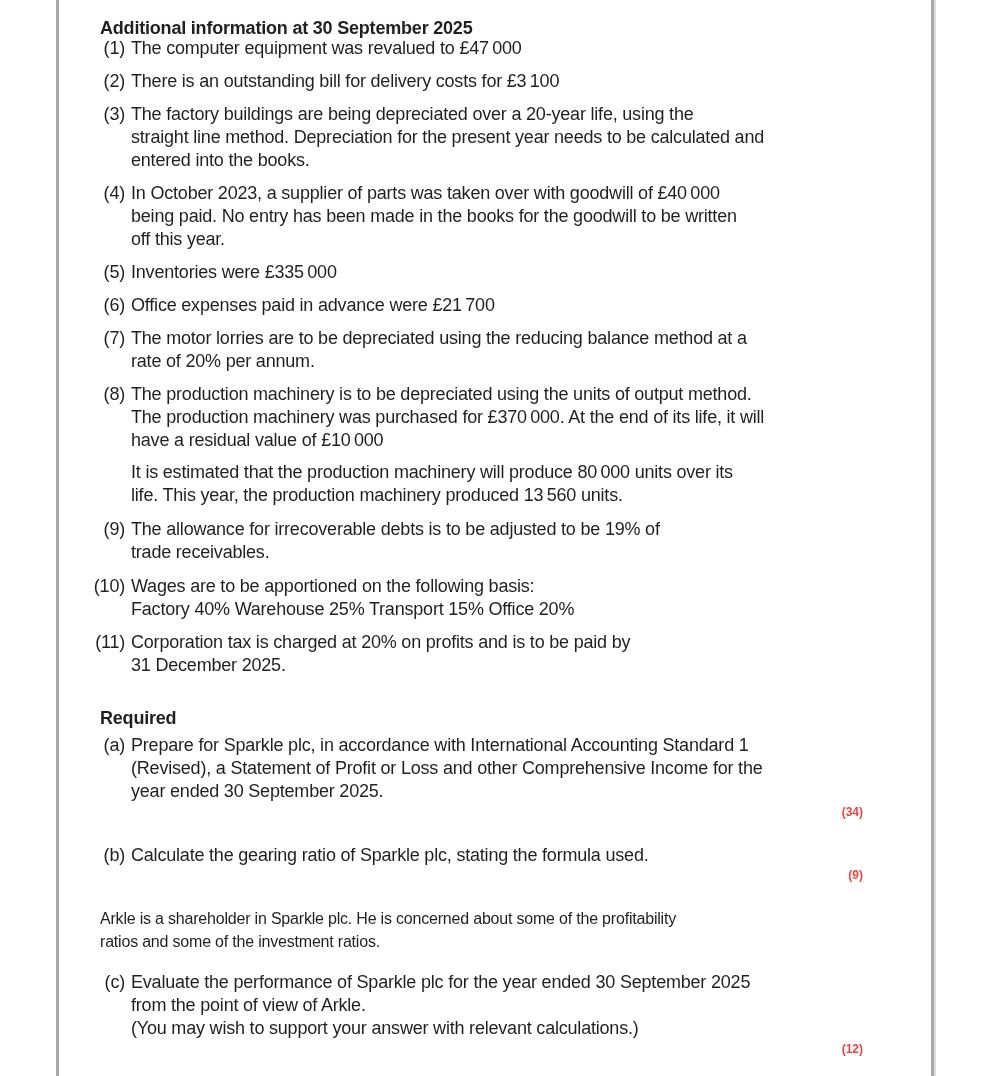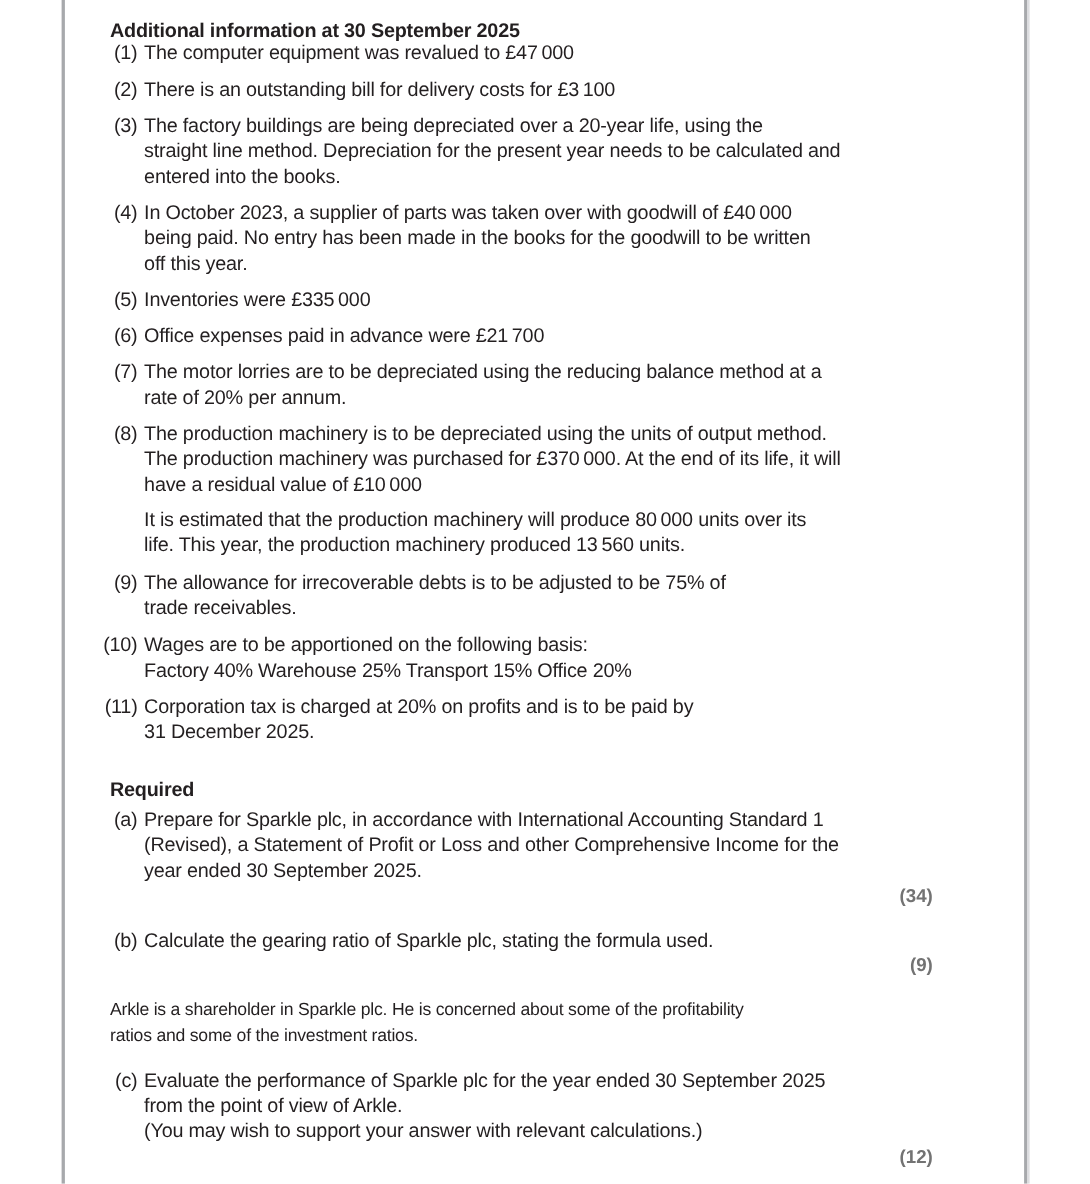--- a/index.html
+++ b/index.html
@@ -6,21 +6,21 @@
   body { width: 991px; height: 1076px; position: relative; overflow: hidden;
          font-family: "Liberation Sans", "DejaVu Sans", sans-serif; color: #231f20; }
   .border-left { position: absolute; left: 56px; top: 0; width: 3px; height: 1076px; background: #a7a9ac; }
   .border-right { position: absolute; left: 931px; top: 0; width: 3px; height: 1076px; background: #a7a9ac; }
   .border-right-light { position: absolute; left: 934px; top: 0; width: 2px; height: 1076px; background: #dcdde0; }
   .heading { position: absolute; left: 100px; font-weight: bold; font-size: 18px; letter-spacing: -0.2px; margin-top: 14px; }
   .item { position: absolute; left: 0; width: 991px; font-size: 18px; line-height: 23px; letter-spacing: -0.2px; }
   .num { position: absolute; width: 125px; text-align: right; padding-right: 0; }
   .text { position: absolute; left: 131px; width: 700px; }
   .para { position: absolute; left: 100px; width: 730px; font-size: 16px; line-height: 23px; letter-spacing: -0.2px; }
-  .marks { position: absolute; right: 143px; font-weight: bold; font-size: 17px; color: #737373; }
+  .marks { position: absolute; right: 128px; font-weight: bold; font-size: 12px; color: #ef4444; }
 </style>
 </head>
 <body>
 
 <div class="border-left"></div>
 <div class="border-right"></div>
 <div class="border-right-light"></div>
 
 <div class="heading" style="top:4px;">Additional information at 30 September 2025</div>
 
@@ -86,21 +86,21 @@
       <div>have a residual value of £10 000</div>
     <div style="height:9px;"></div>
     <div>It is estimated that the production machinery will produce 80 000 units over its</div>
       <div>life. This year, the production machinery produced 13 560 units.</div>
   </div>
 </div>
 
 <div class="item" style="top:518px;">
   <div class="num">(9)</div>
   <div class="text">
-    <div>The allowance for irrecoverable debts is to be adjusted to be 75% of</div>
+    <div>The allowance for irrecoverable debts is to be adjusted to be 19% of</div>
       <div>trade receivables.</div>
   </div>
 </div>
 
 <div class="item" style="top:575px;">
   <div class="num">(10)</div>
   <div class="text">
     <div>Wages are to be apportioned on the following basis:</div>
       <div>Factory 40% Warehouse 25% Transport 15% Office 20%</div>
   </div>

